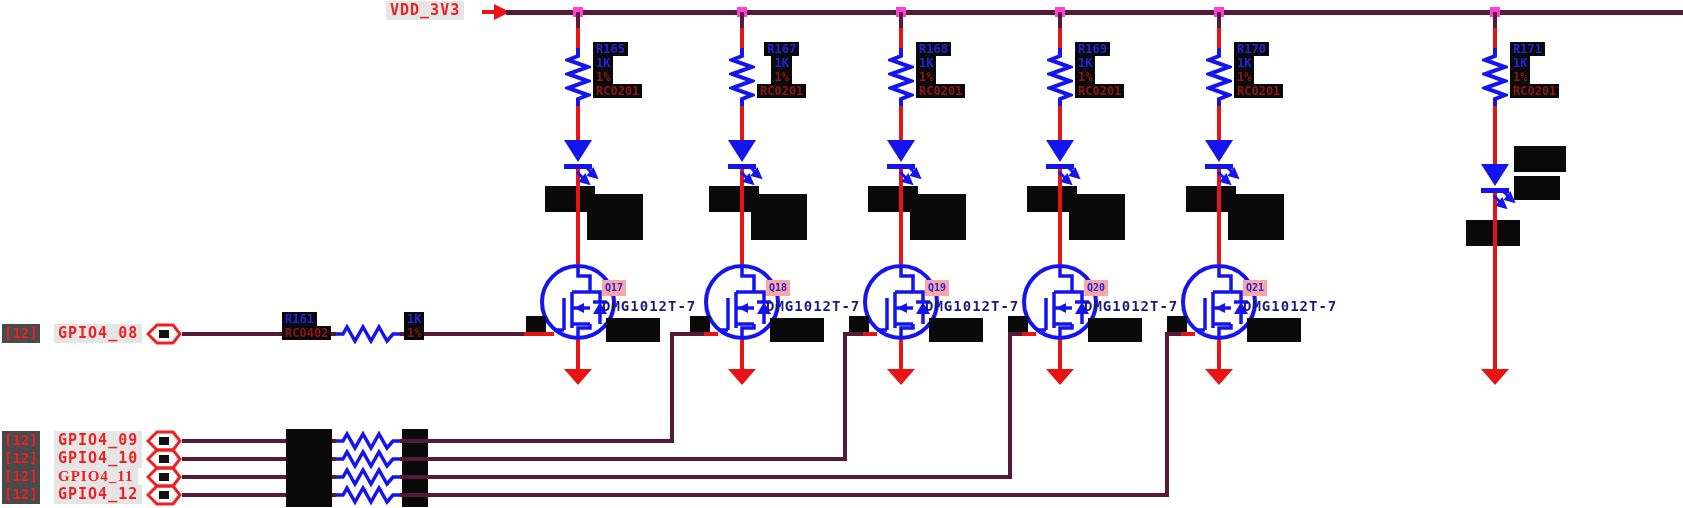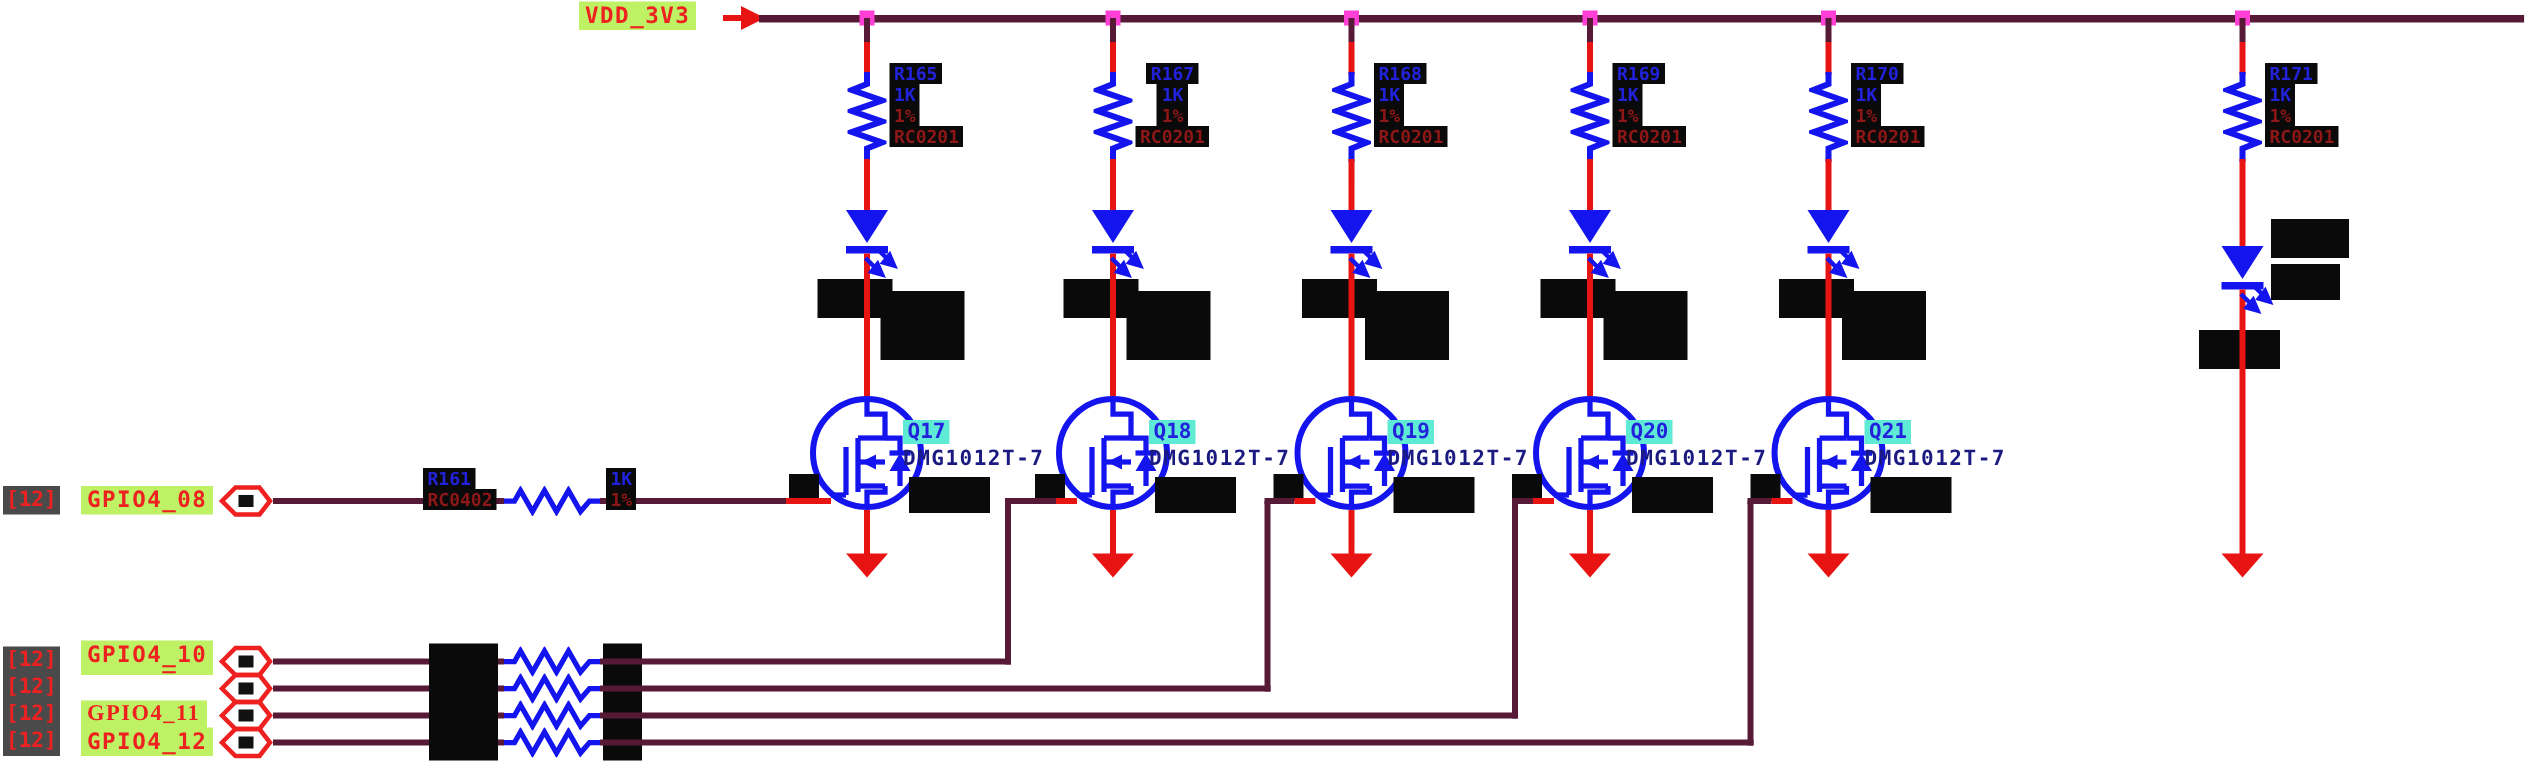--- a/index.html
+++ b/index.html
@@ -1,23 +1,23 @@
 <!DOCTYPE html>
 <html><head>
 <meta charset="utf-8">
 <style>
   html,body{margin:0;padding:0;background:#ffffff}
   #canvas{position:relative;width:1683px;height:508px;background:#fff;overflow:hidden;
           font-family:"DejaVu Sans Mono","Liberation Mono",monospace;font-weight:bold}
   .abs{position:absolute}
   .vlabels{display:flex;flex-direction:column;align-items:flex-start}
   .vlabels span{display:inline-block;background:#0A0A0A;font-size:12px;line-height:14px;padding:0 3px;white-space:nowrap}
-  .netlbl{background:#bef264;font-size:15px;line-height:19px;padding:0 4px;white-space:nowrap;letter-spacing:1px}
+  .netlbl{background:#e5e5e5;font-size:15px;line-height:19px;padding:0 4px;white-space:nowrap;letter-spacing:1px}
   .bracket{background:#4A4A4A;font-size:14px;line-height:19px;padding:0 2px}
-  .qref{font-size:14px;line-height:16px;background:#5eead4;padding:0 3px}
+  .qref{font-size:10px;line-height:16px;background:#fca5a5;padding:0 3px}
   .qpart{font-size:14px;line-height:16px;white-space:nowrap;letter-spacing:1px}
   svg{display:block}
 </style>
 </head>
 <body>
 
 <div id="canvas">
     <div class="abs netlbl" style="left: 386px; top: 1px; color: rgb(238, 32, 32);">VDD_3V3</div>
     <div class="abs" style="left: 482px; top: 2px; width: 30px; height: 20px;">
       <svg width="30" height="20" viewBox="0 0 30 20">
@@ -413,21 +413,21 @@
       <svg width="64" height="20" viewBox="0 0 64 20">
         <polyline points="0,10 7,10 11,3 19,17 27,3 35,17 43,3 51,17 57,10 64,10" fill="none" stroke="#1414EE" stroke-width="3.5"></polyline>
       </svg>
     </div>
     <div class="abs" style="left: 402px; top: 429px; width: 26px; height: 24px; background: rgb(10, 10, 10);"></div>
     <div class="abs" style="left: 400px; top: 439px; width: 274px; height: 4px; background: rgb(87, 26, 54);"></div>
     <div class="abs" style="left: 670px; top: 334px; width: 4px; height: 109px; background: rgb(87, 26, 54);"></div>
     <div class="abs" style="left: 670px; top: 332px; width: 34px; height: 4px; background: rgb(87, 26, 54);"></div>
     <div class="abs" style="left: 704px; top: 332px; width: 14px; height: 4px; background: rgb(232, 20, 20);"></div>
     <div class="abs bracket" style="left: 2px; top: 449px; color: rgb(238, 32, 32);">[12]</div>
-    <div class="abs netlbl" style="left: 54px; top: 427px; color: rgb(238, 32, 32);">GPIO4_10</div>
+    <div class="abs netlbl" style="left: 54px; top: 449px; color: rgb(238, 32, 32);">GPIO4_10</div>
     <div class="abs" style="left: 146px; top: 448px; width: 36px; height: 22px;">
       <svg width="36" height="22" viewBox="0 0 36 22">
         <polygon points="2,11 11,2 27,2 34,11 27,20 11,20" fill="none" stroke="#EE2020" stroke-width="3"></polygon>
  <rect x="13" y="7" width="10" height="8" fill="#111"></rect>
       </svg>
     </div>
     <div class="abs" style="left: 182px; top: 457px; width: 154px; height: 4px; background: rgb(87, 26, 54);"></div>
     <div class="abs" style="left: 286px; top: 447px; width: 46px; height: 24px; background: rgb(10, 10, 10);"></div>
     <div class="abs" style="left: 336px; top: 449px; width: 64px; height: 20px;">
       <svg width="64" height="20" viewBox="0 0 64 20">

